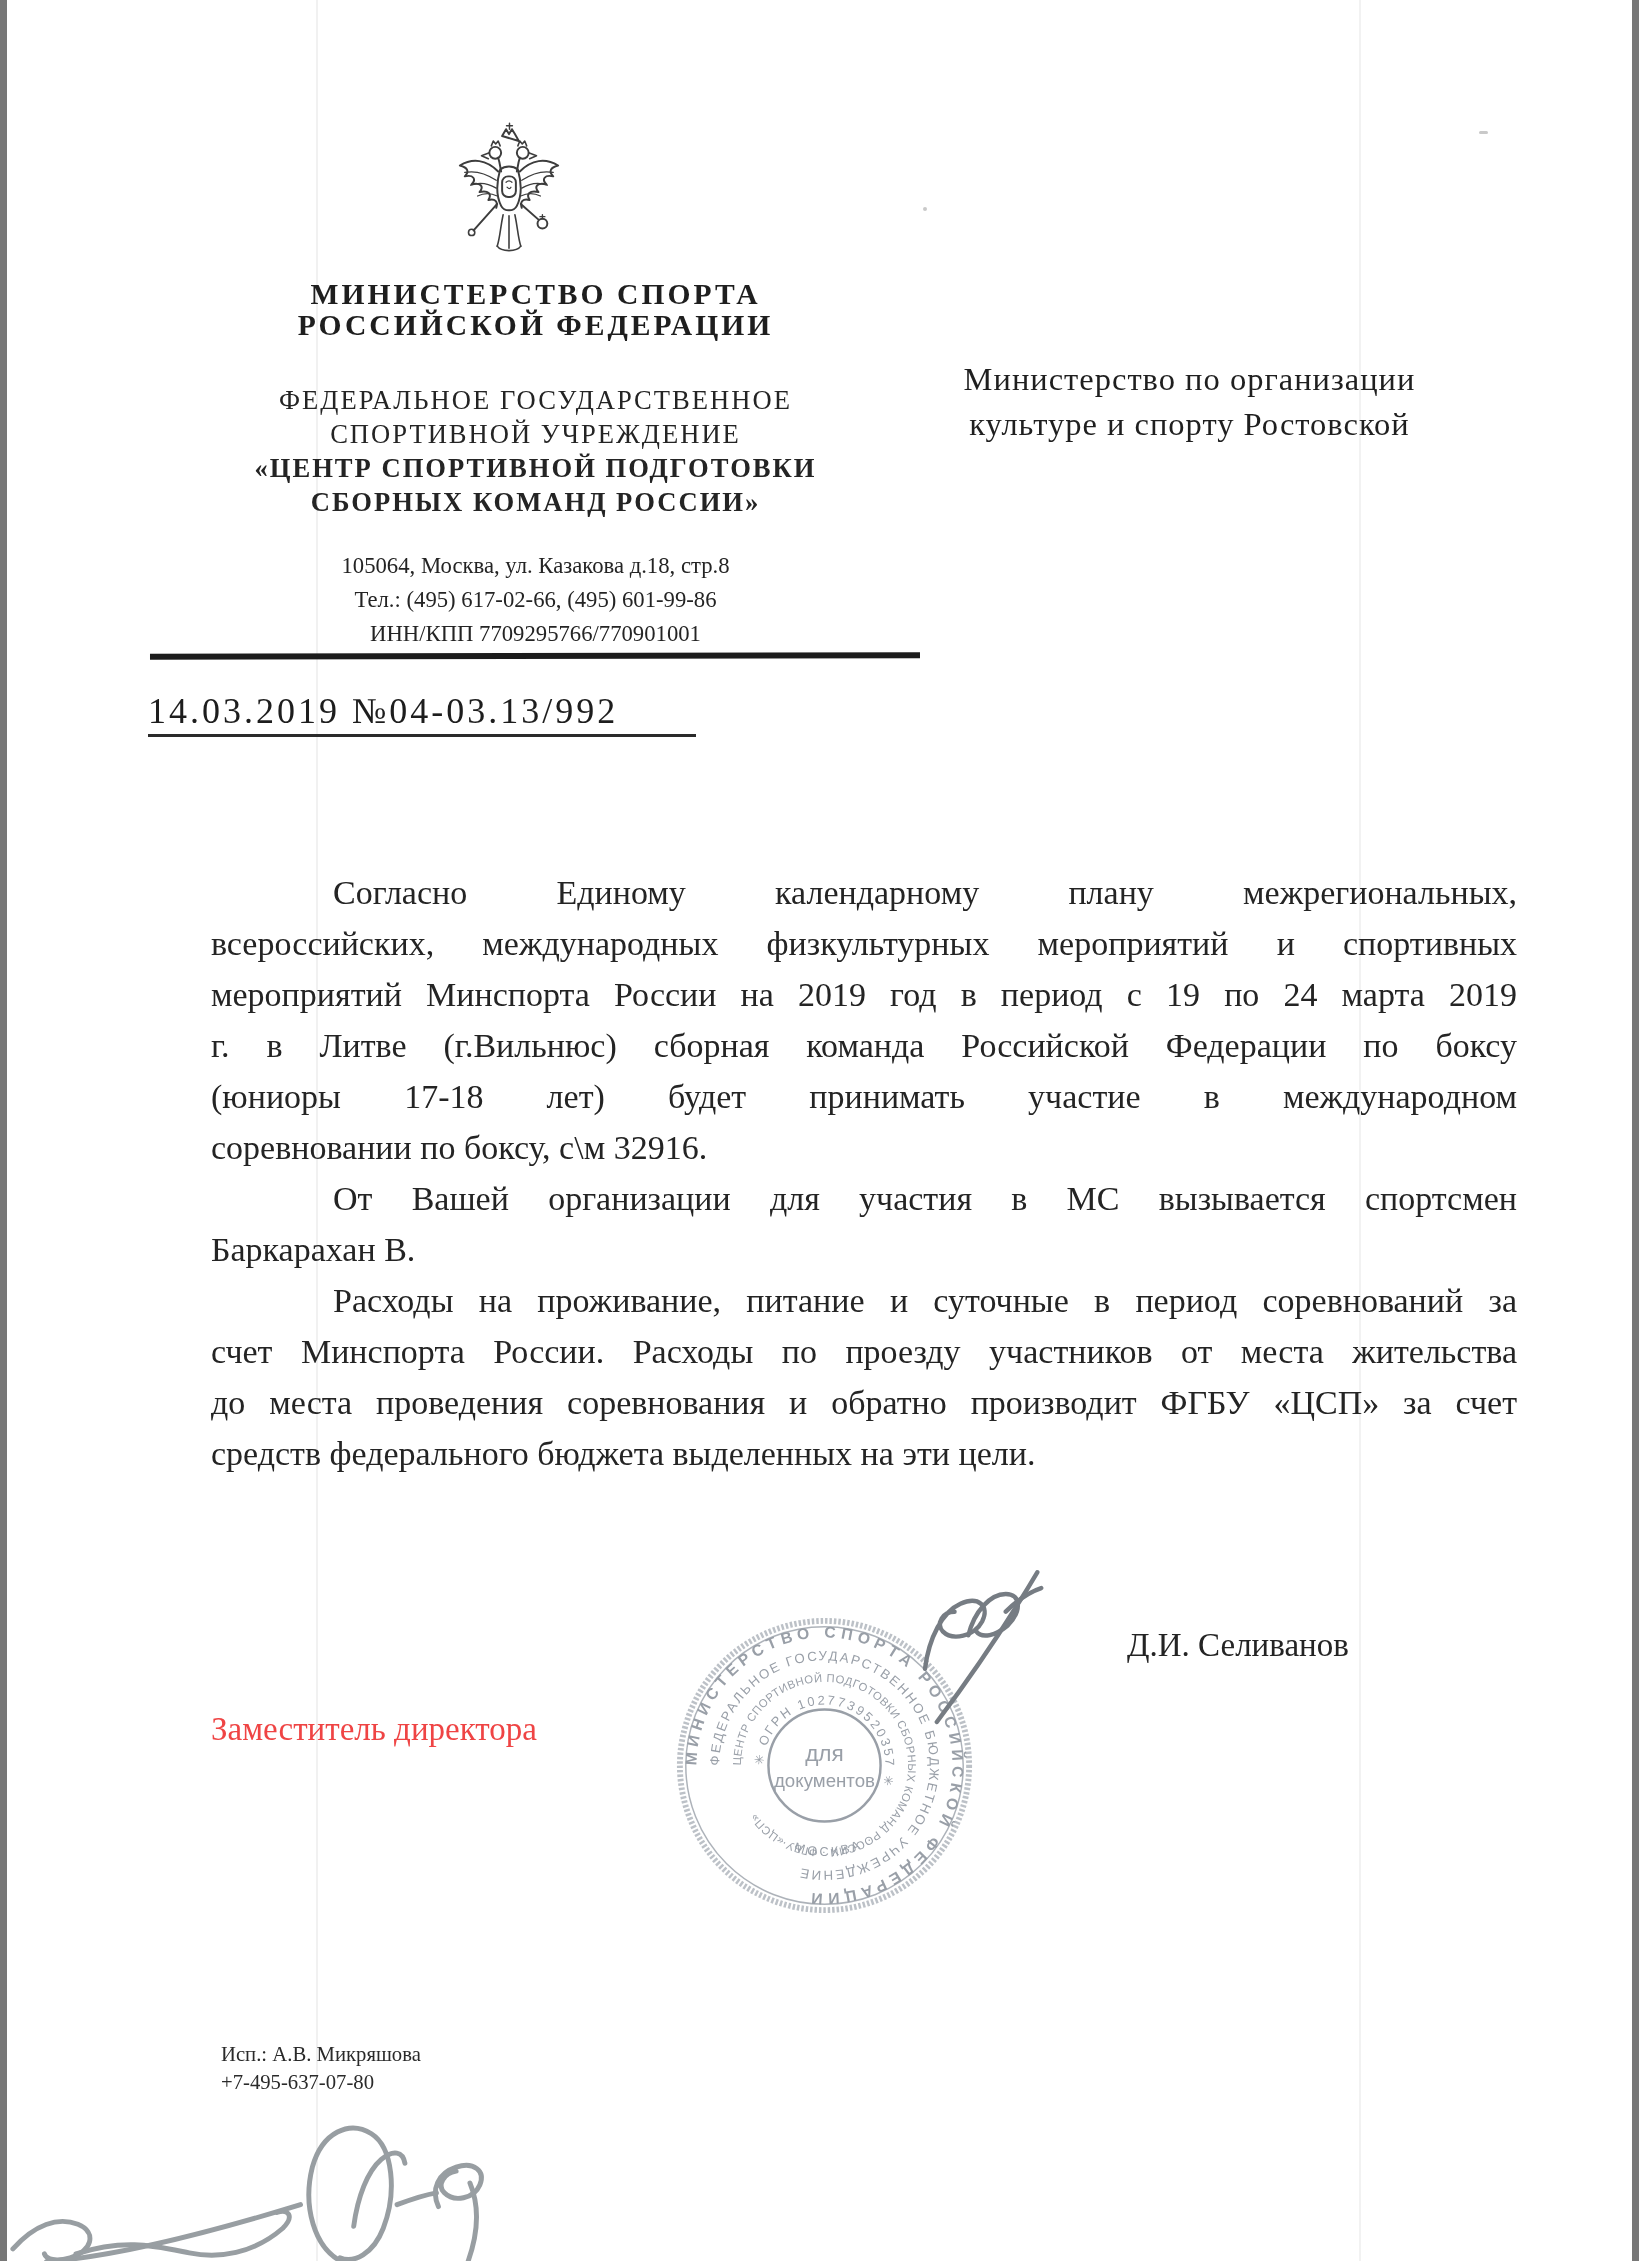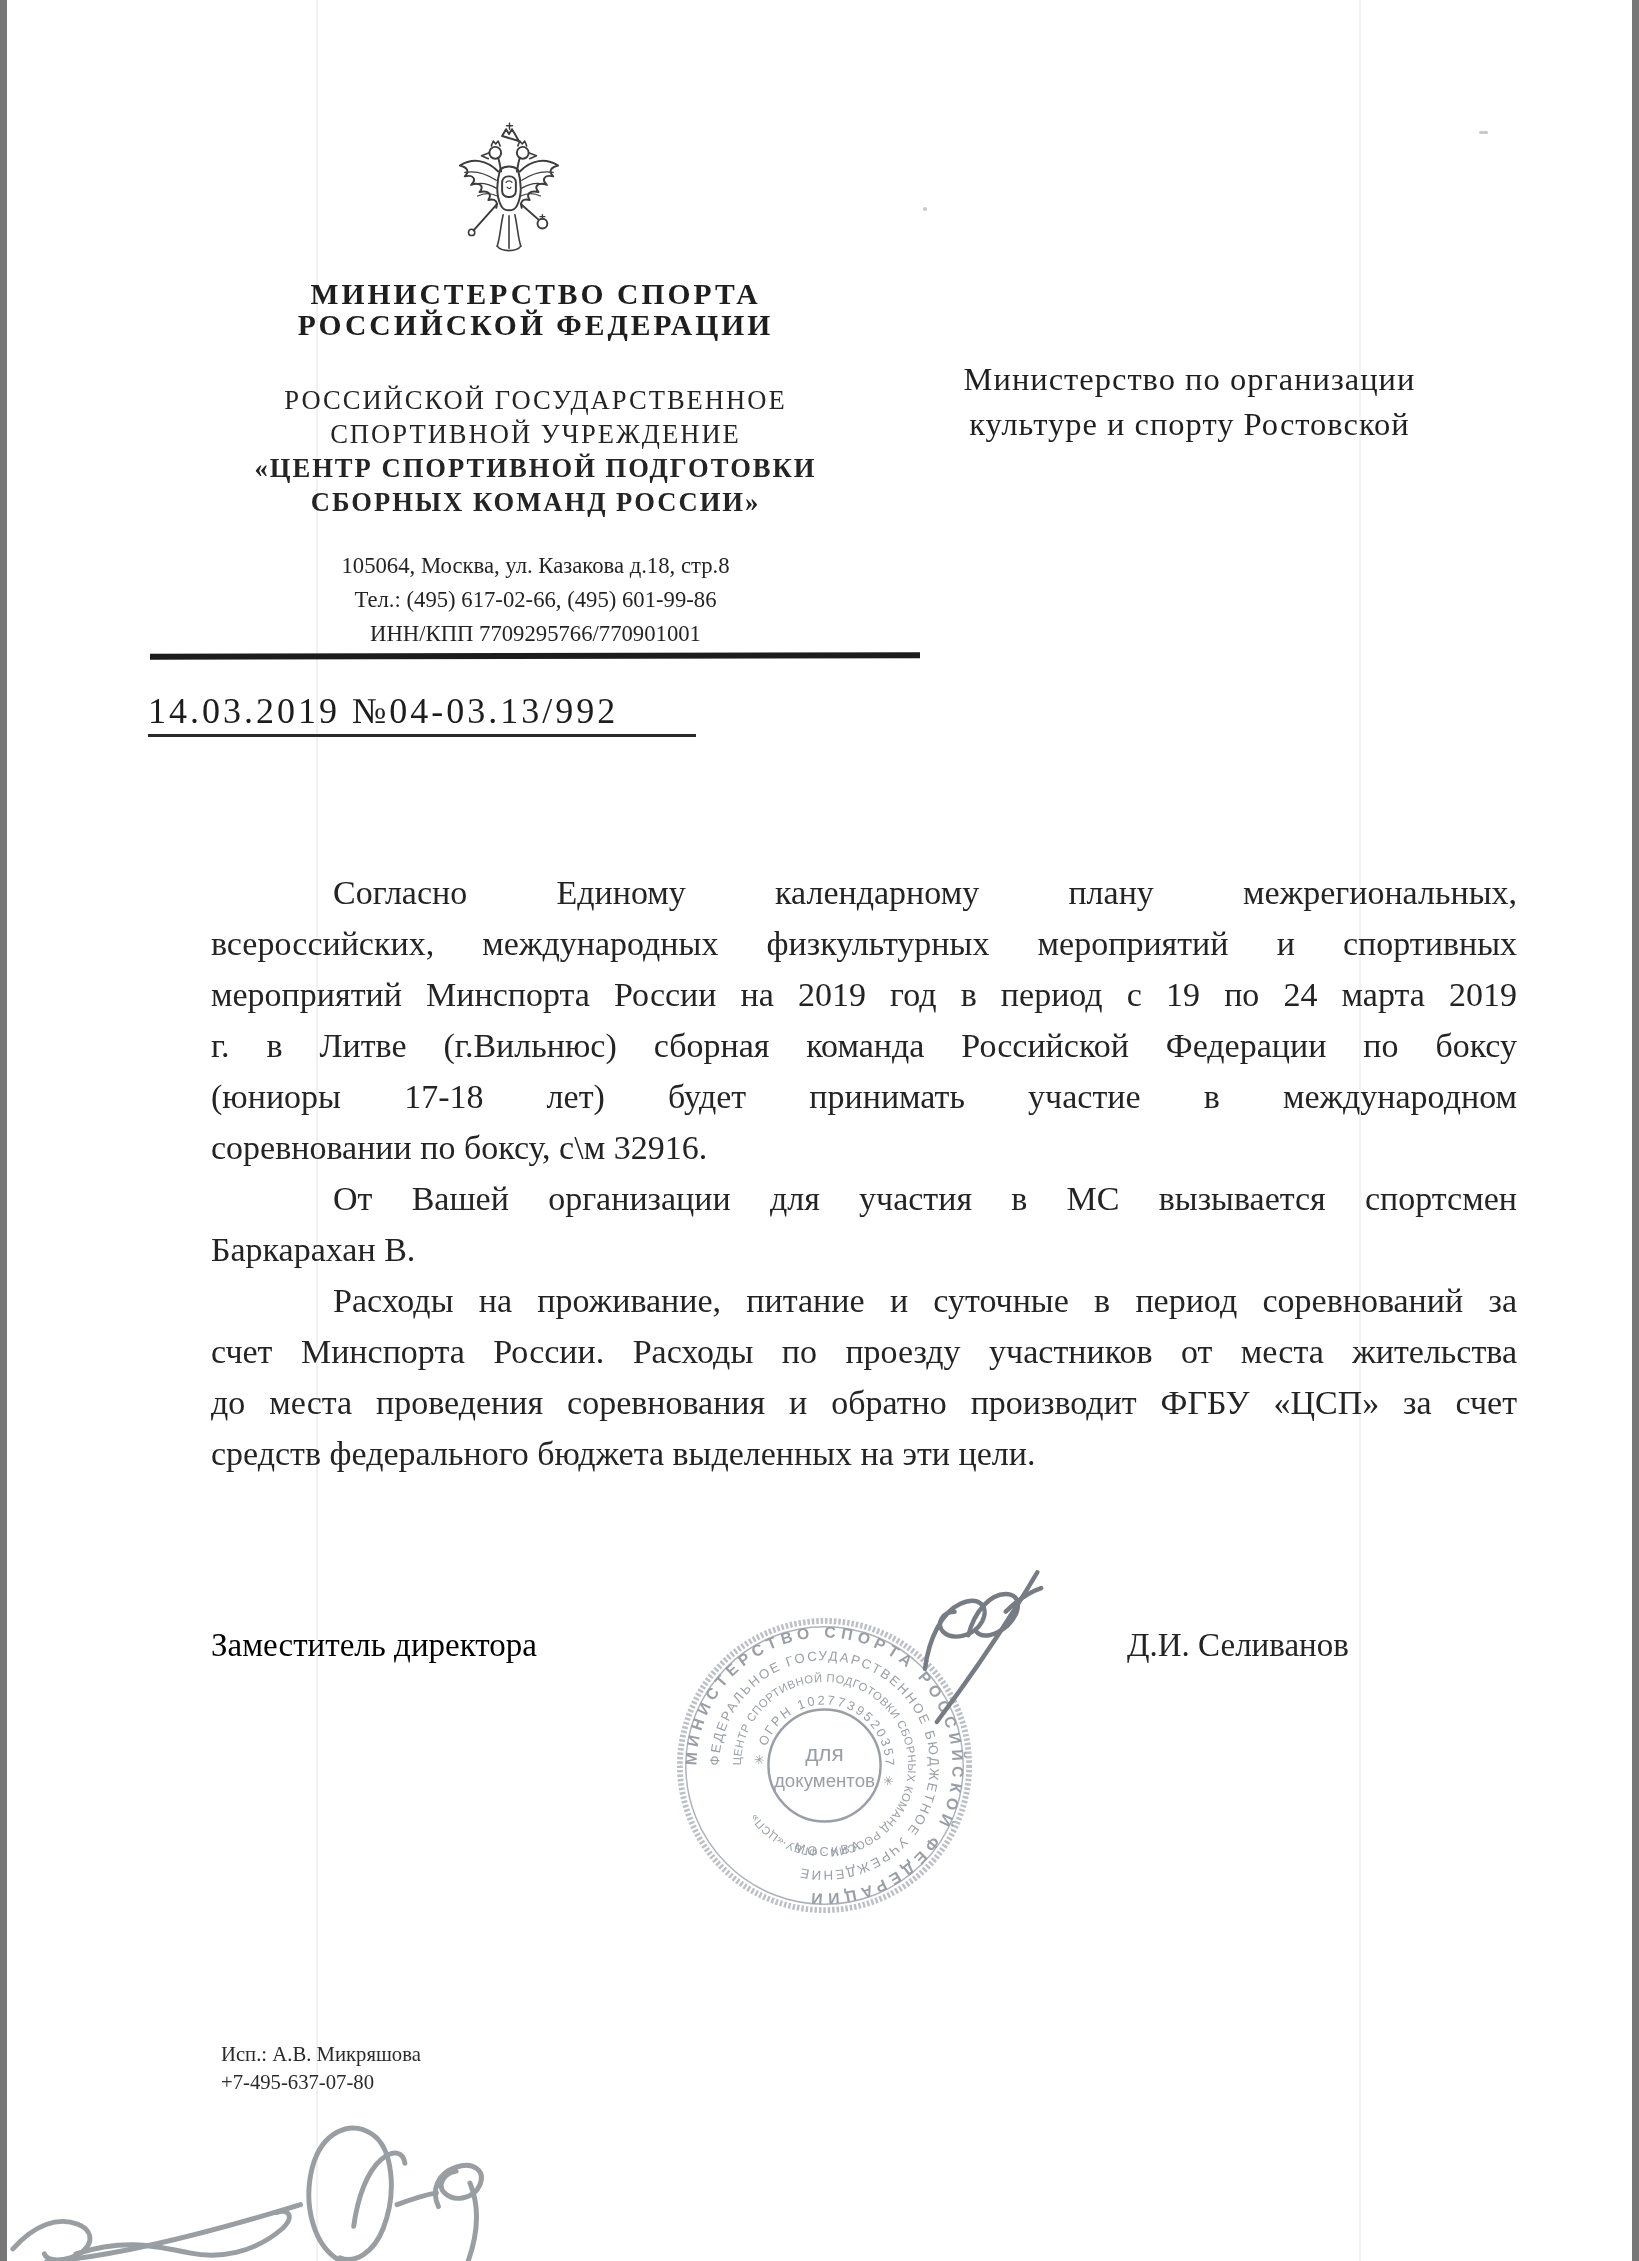--- a/index.html
+++ b/index.html
@@ -38,21 +38,21 @@
   
   .body-text{position:absolute;left:204px;top:867px;width:1306px;font-size:34px;color:#242424;}
   .bline{
     height:51px;line-height:51px;white-space:nowrap;
     text-align:justify;text-align-last:justify;
   }
   .bline.last-left{text-align-last:left;}
   .bline.ind{text-indent:122px;}
 
   
-  .position-title{position:absolute;left:204px;top:1627px;font-size:33px;color:#000000;}
+  .position-title{position:absolute;left:204px;top:1711px;font-size:33px;color:#ef4444;}
   .signer-name{position:absolute;left:1120px;top:1627px;font-size:33px;color:#242424;}
 
   
   .stamp{position:absolute;left:666px;top:1614px;width:303px;height:303px;opacity:0.88;}
   .stamp text{font-family:"Liberation Sans","DejaVu Sans",sans-serif;}
 
   .ink-overlay{position:absolute;left:0;top:0;width:1639px;height:2262px;pointer-events:none;}
 
   
   .footer-exec{position:absolute;left:214px;top:2041px;font-size:20.7px;line-height:27.6px;color:#2a2a2a;}
@@ -113,21 +113,21 @@
         <circle cx="93" cy="105" r="5"></circle>
         <path d="M93 100 v-4 M90.5 98 h5" stroke-width="1.4"></path>
       </g>
     </g>
   </svg>
 
   <div class="lh-left">
     <div class="min-line">МИНИСТЕРСТВО СПОРТА</div>
     <div class="min-line">РОССИЙСКОЙ ФЕДЕРАЦИИ</div>
     <div class="org-block">
-      <div class="org-line">РОССИЙСКОЙ ГОСУДАРСТВЕННОЕ</div>
+      <div class="org-line">ФЕДЕРАЛЬНОЕ ГОСУДАРСТВЕННОЕ</div>
       <div class="org-line">СПОРТИВНОЙ УЧРЕЖДЕНИЕ</div>
       <div class="org-line org-bold">«ЦЕНТР СПОРТИВНОЙ ПОДГОТОВКИ</div>
       <div class="org-line org-bold">СБОРНЫХ КОМАНД РОССИИ»</div>
     </div>
     <div class="addr-block">
       <div class="addr-line">105064, Москва, ул. Казакова д.18, стр.8</div>
       <div class="addr-line">Тел.: (495) 617-02-66, (495) 601-99-86</div>
       <div class="addr-line">ИНН/КПП 7709295766/770901001</div>
     </div>
   </div>

